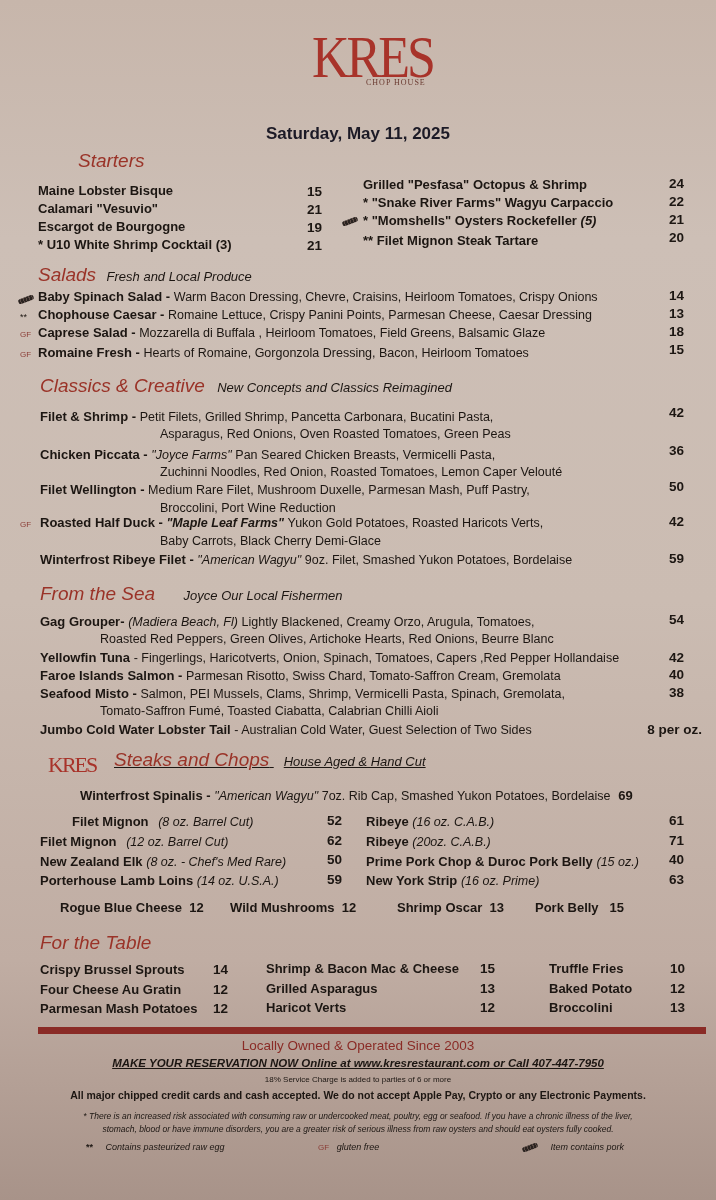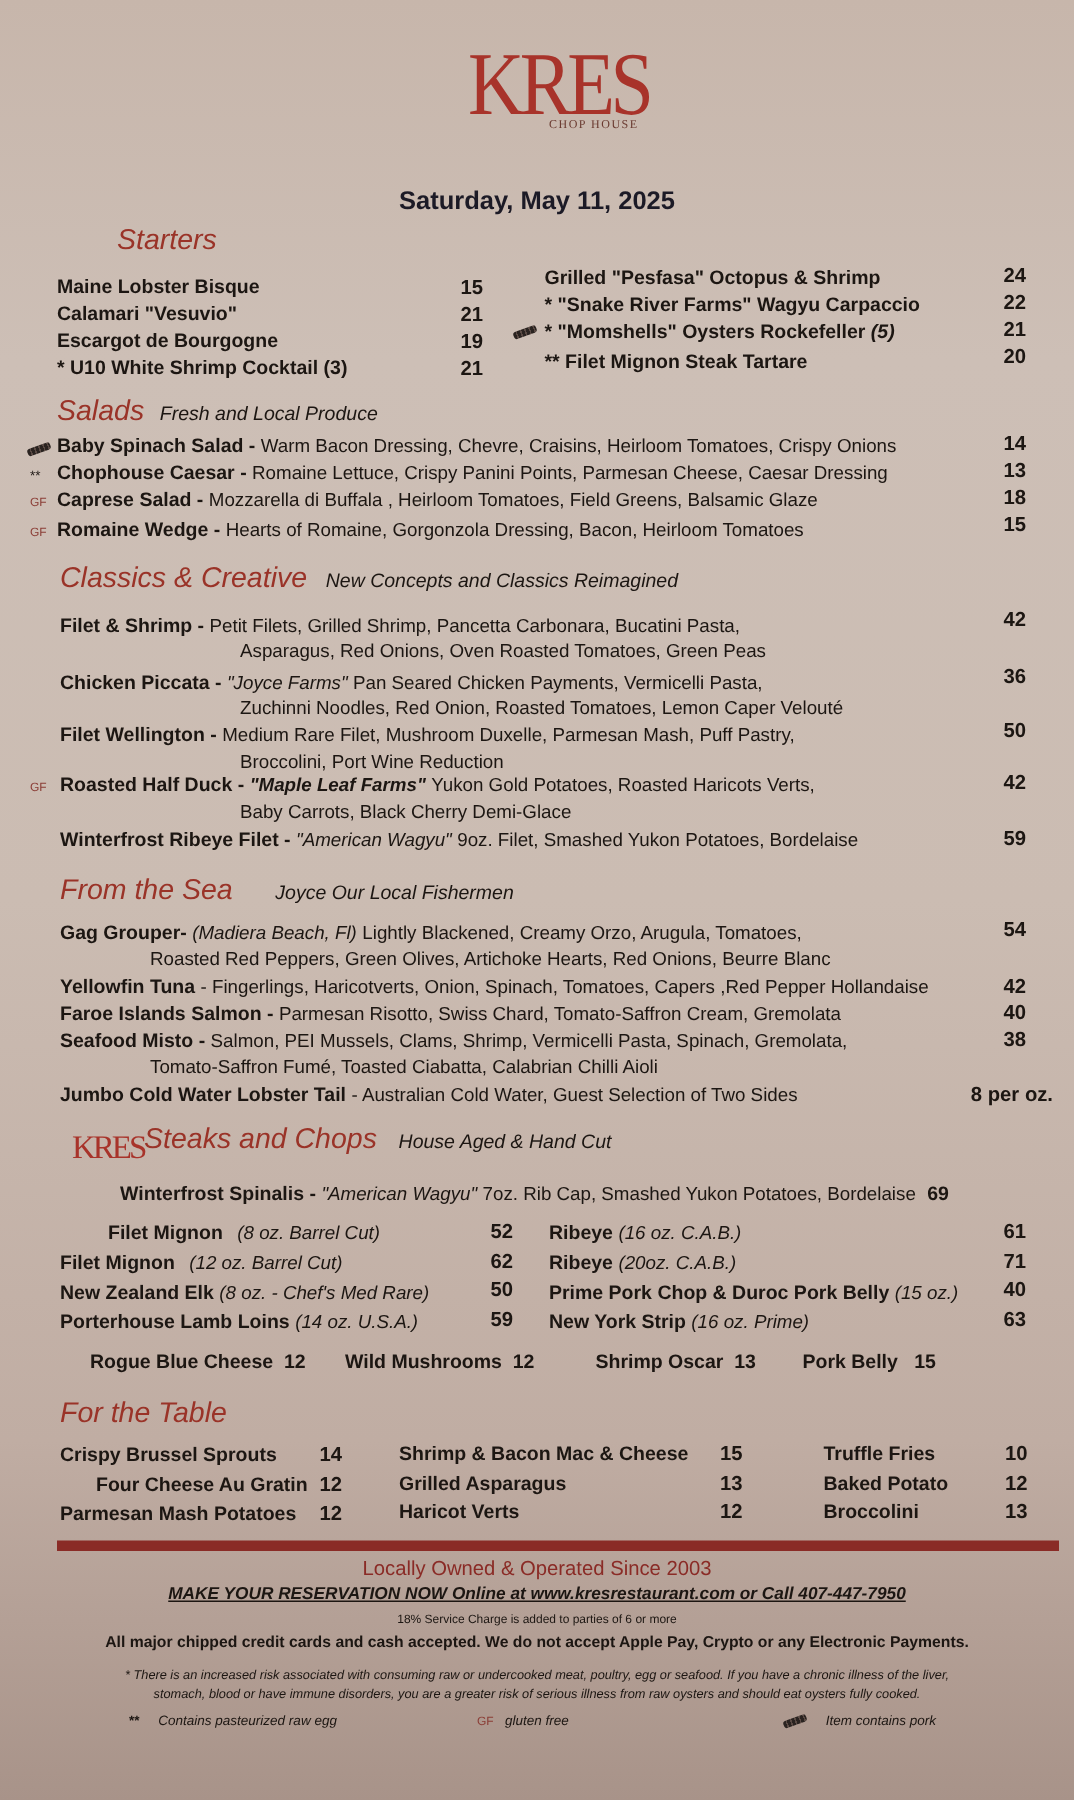--- a/index.html
+++ b/index.html
@@ -69,32 +69,32 @@
 <span class="abs pork" style="left:18px;top:297px;"></span>
 <div class="abs item" style="left:38px;top:290px;"><span class="name">Baby Spinach Salad -</span> <span class="desc">Warm Bacon Dressing, Chevre, Craisins, Heirloom Tomatoes, Crispy Onions</span></div>
 <div class="abs price" style="left:650px;width:34px;top:288px;">14</div>
 <div class="abs marker-ast" style="left:20px;top:312px;">**</div>
 <div class="abs item" style="left:38px;top:308px;"><span class="name">Chophouse Caesar -</span> <span class="desc">Romaine Lettuce, Crispy Panini Points, Parmesan Cheese, Caesar Dressing</span></div>
 <div class="abs price" style="left:650px;width:34px;top:306px;">13</div>
 <div class="abs marker-gf" style="left:20px;top:330px;">GF</div>
 <div class="abs item" style="left:38px;top:326px;"><span class="name">Caprese Salad -</span> <span class="desc">Mozzarella di Buffala , Heirloom Tomatoes, Field Greens, Balsamic Glaze</span></div>
 <div class="abs price" style="left:650px;width:34px;top:324px;">18</div>
 <div class="abs marker-gf" style="left:20px;top:350px;">GF</div>
-<div class="abs item" style="left:38px;top:346px;"><span class="name">Romaine Wedge -</span> <span class="desc">Hearts of Romaine, Gorgonzola Dressing, Bacon, Heirloom Tomatoes</span></div>
+<div class="abs item" style="left:38px;top:346px;"><span class="name">Romaine Fresh -</span> <span class="desc">Hearts of Romaine, Gorgonzola Dressing, Bacon, Heirloom Tomatoes</span></div>
 <div class="abs price" style="left:650px;width:34px;top:342px;">15</div>
 
 <div class="abs" style="left:40px;top:375px;">
   <span class="sec-title">Classics &amp; Creative</span>
   <span class="sec-sub" style="margin-left:8px;">New Concepts and Classics Reimagined</span>
 </div>
 <div class="abs item" style="left:40px;top:410px;"><span class="name">Filet &amp; Shrimp -</span> <span class="desc">Petit Filets, Grilled Shrimp, Pancetta Carbonara, Bucatini Pasta,</span></div>
 <div class="abs item desc" style="left:160px;top:428px;">Asparagus, Red Onions, Oven Roasted Tomatoes, Green Peas</div>
 <div class="abs price" style="left:650px;width:34px;top:405px;">42</div>
 
-<div class="abs item" style="left:40px;top:448px;"><span class="name">Chicken Piccata -</span> <span class="desc it">"Joyce Farms"</span> <span class="desc">Pan Seared Chicken Payments, Vermicelli Pasta,</span></div>
+<div class="abs item" style="left:40px;top:448px;"><span class="name">Chicken Piccata -</span> <span class="desc it">"Joyce Farms"</span> <span class="desc">Pan Seared Chicken Breasts, Vermicelli Pasta,</span></div>
 <div class="abs item desc" style="left:160px;top:466px;">Zuchinni Noodles,  Red Onion, Roasted Tomatoes, Lemon Caper Velouté</div>
 <div class="abs price" style="left:650px;width:34px;top:443px;">36</div>
 
 <div class="abs item" style="left:40px;top:483px;"><span class="name">Filet Wellington -</span> <span class="desc">Medium Rare Filet, Mushroom Duxelle, Parmesan Mash, Puff Pastry,</span></div>
 <div class="abs item desc" style="left:160px;top:502px;">Broccolini, Port Wine Reduction</div>
 <div class="abs price" style="left:650px;width:34px;top:479px;">50</div>
 
 <div class="abs marker-gf" style="left:20px;top:520px;">GF</div>
 <div class="abs item" style="left:40px;top:516px;"><span class="name">Roasted Half Duck -</span> <span class="desc it" style="font-weight:bold;">"Maple Leaf Farms"</span> <span class="desc">Yukon Gold Potatoes, Roasted Haricots Verts,</span></div>
 <div class="abs item desc" style="left:160px;top:535px;">Baby Carrots, Black Cherry Demi-Glace</div>
@@ -118,21 +118,21 @@
 <div class="abs price" style="left:650px;width:34px;top:667px;">40</div>
 
 <div class="abs item" style="left:40px;top:687px;"><span class="name">Seafood Misto -</span> <span class="desc">Salmon, PEI Mussels, Clams, Shrimp, Vermicelli Pasta, Spinach, Gremolata,</span></div>
 <div class="abs item desc" style="left:100px;top:705px;">Tomato-Saffron Fumé, Toasted Ciabatta, Calabrian Chilli Aioli</div>
 <div class="abs price" style="left:650px;width:34px;top:685px;">38</div>
 
 <div class="abs item" style="left:40px;top:723px;"><span class="name">Jumbo Cold Water Lobster Tail</span> <span class="desc">- Australian Cold Water, Guest Selection of Two Sides</span></div>
 <div class="abs price" style="left:630px;width:72px;top:722px;">8 per oz.</div>
 
 <div class="abs minilogo">KRES</div>
-<div class="abs" style="left:96px;top:749px;">
+<div class="abs" style="left:114px;top:749px;text-decoration:underline;">
   <span class="sec-title">Steaks and Chops</span>
   <span class="sec-sub" style="margin-left:10px;">House Aged &amp; Hand Cut</span>
 </div>
 <div class="abs item" style="left:80px;top:789px;"><span class="name">Winterfrost Spinalis -</span> <span class="desc it">"American Wagyu"</span> <span class="desc">7oz. Rib Cap, Smashed Yukon Potatoes, Bordelaise</span> <span class="name" style="margin-left:4px;">69</span></div>
 
 <div>
   <div class="abs item" style="left:40px;top:815px;padding-left:32px;"><span class="name">Filet Mignon</span> <span class="desc it" style="margin-left:6px;">(8 oz. Barrel Cut)</span></div>
   <div class="abs price" style="left:310px;width:32px;top:813px;">52</div>
   <div class="abs item" style="left:40px;top:835px;"><span class="name">Filet Mignon</span> <span class="desc it" style="margin-left:6px;">(12 oz. Barrel Cut)</span></div>
   <div class="abs price" style="left:310px;width:32px;top:833px;">62</div>
@@ -155,21 +155,21 @@
   <div class="abs item name" style="left:60px;top:901px;"><span>Rogue Blue Cheese</span>&nbsp; <span>12</span></div>
   <div class="abs item name" style="left:230px;top:901px;"><span>Wild Mushrooms</span>&nbsp; <span>12</span></div>
   <div class="abs item name" style="left:397px;top:901px;"><span>Shrimp Oscar</span>&nbsp; <span>13</span></div>
   <div class="abs item name" style="left:535px;top:901px;"><span>Pork Belly</span>&nbsp;&nbsp; <span>15</span></div>
 </div>
 
 <div class="abs sec-title" style="left:40px;top:932px;">For the Table</div>
 <div>
   <div class="abs item name" style="left:40px;top:963px;">Crispy Brussel Sprouts</div>
   <div class="abs price" style="left:200px;width:28px;top:962px;">14</div>
-  <div class="abs item name" style="left:40px;top:983px;margin-left:24px;">Four Cheese Au Gratin</div>
+  <div class="abs item name" style="left:40px;top:983px;">Four Cheese Au Gratin</div>
   <div class="abs price" style="left:200px;width:28px;top:982px;">12</div>
   <div class="abs item name" style="left:40px;top:1002px;">Parmesan Mash Potatoes</div>
   <div class="abs price" style="left:200px;width:28px;top:1001px;">12</div>
 </div>
 <div>
   <div class="abs item name" style="left:266px;top:962px;">Shrimp &amp; Bacon Mac &amp; Cheese</div>
   <div class="abs price" style="left:465px;width:30px;top:961px;">15</div>
   <div class="abs item name" style="left:266px;top:982px;">Grilled Asparagus</div>
   <div class="abs price" style="left:465px;width:30px;top:981px;">13</div>
   <div class="abs item name" style="left:266px;top:1001px;">Haricot Verts</div>

